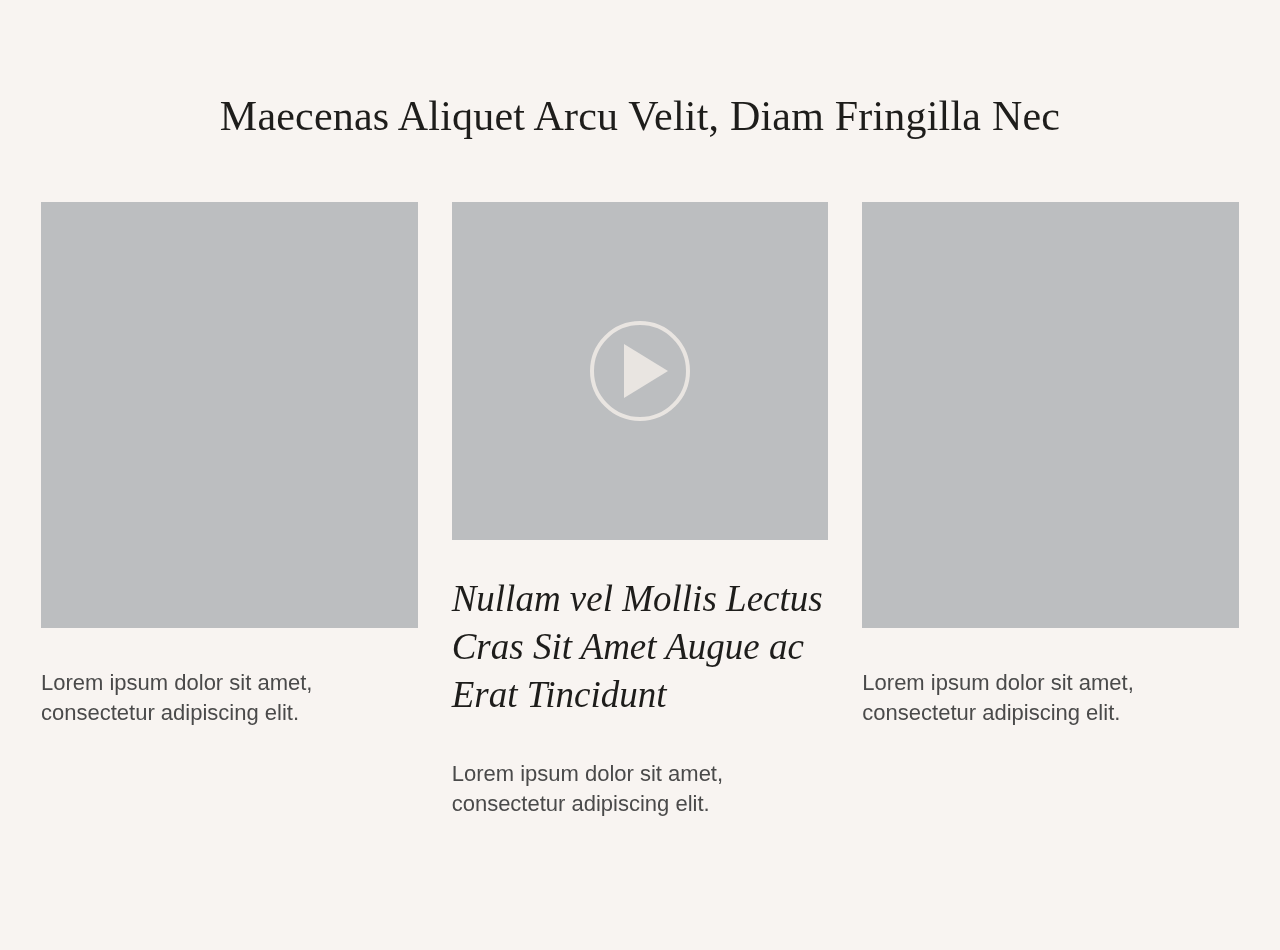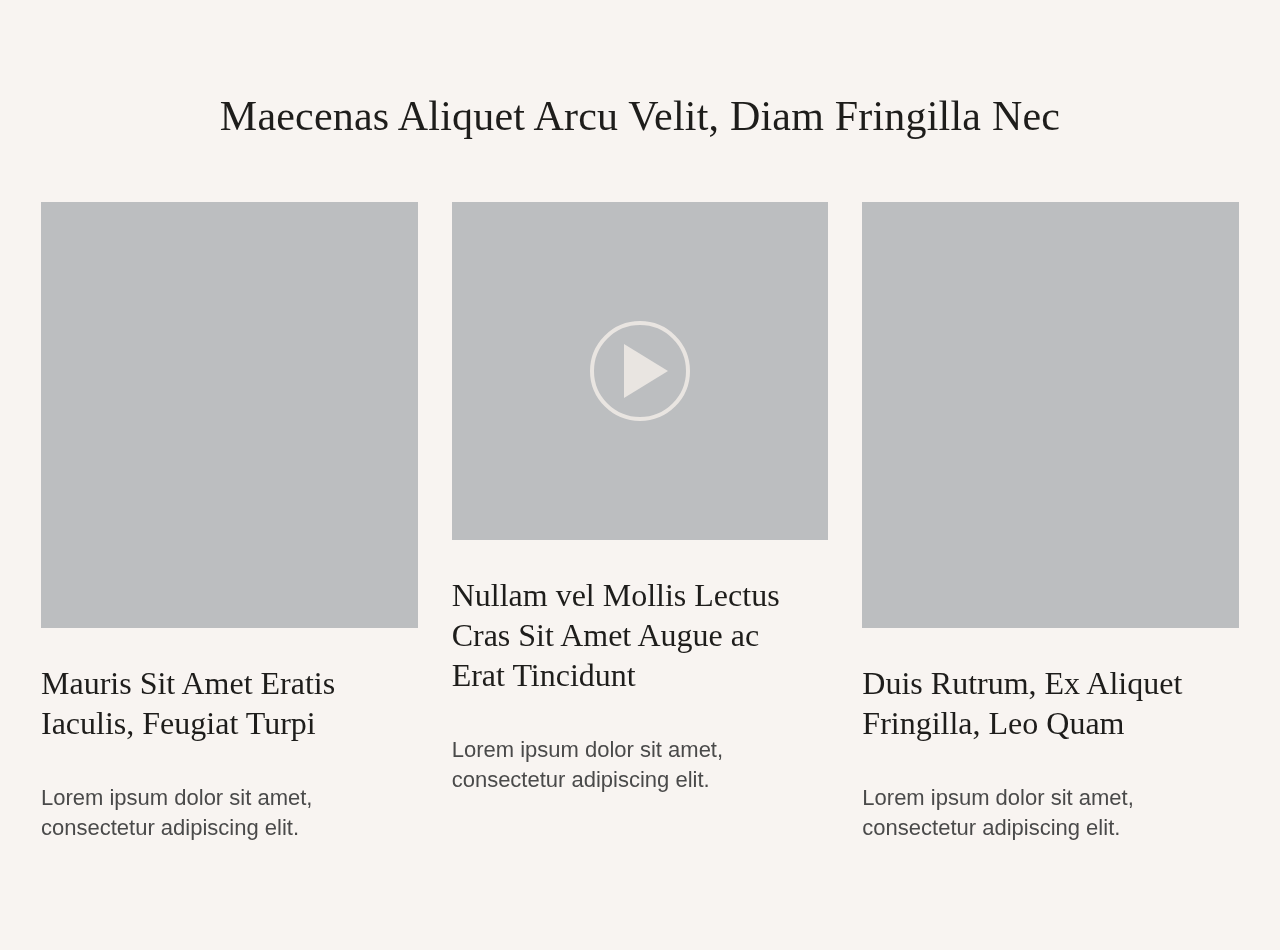--- a/index.html
+++ b/index.html
@@ -61,65 +61,62 @@
     width:0;height:0;
     border-top:27px solid transparent;
     border-bottom:27px solid transparent;
     border-left:44px solid var(--play_icon);
     margin-left:12px;
   }
   .card-title{
     margin-top:35px;
     font-family:"Liberation Serif",serif;
     font-weight:400;
-    font-size:32px;
-    line-height:40px;
+    font-size:37px;
+    line-height:48px;
     color:var(--heading_text);
     white-space:pre-line;
+    font-style:italic;
   }
   .card-body{
     margin-top:40px;
     font-size:22px;
     line-height:30px;
     color:var(--body_text);
     white-space:pre-line;
   }
 </style>
 </head>
 <body>
 
 <div class="page">
 
   <h1 class="page-title">Maecenas Aliquet Arcu Velit, Diam Fringilla Nec</h1>
 
   <div class="cards">
 
     <div class="card">
       <div class="media tall"></div>
-      <h2 class="card-title">Mauris Sit Amet Eratis
-Iaculis, Feugiat Turpi</h2>
       <p class="card-body">Lorem ipsum dolor sit amet,
 consectetur adipiscing elit.</p>
     </div>
 
     <div class="card">
       <div class="media short">
         <button class="play-button">
           <span class="play-triangle"></span>
         </button>
       </div>
       <h2 class="card-title">Nullam vel Mollis Lectus
 Cras Sit Amet Augue ac
 Erat Tincidunt</h2>
       <p class="card-body">Lorem ipsum dolor sit amet,
 consectetur adipiscing elit.</p>
     </div>
 
     <div class="card">
       <div class="media tall"></div>
-      <h2 class="card-title">Duis Rutrum, Ex Aliquet
-Fringilla, Leo Quam</h2>
       <p class="card-body">Lorem ipsum dolor sit amet,
 consectetur adipiscing elit.</p>
     </div>
 
   </div>
 </div>
 
 </body></html>

